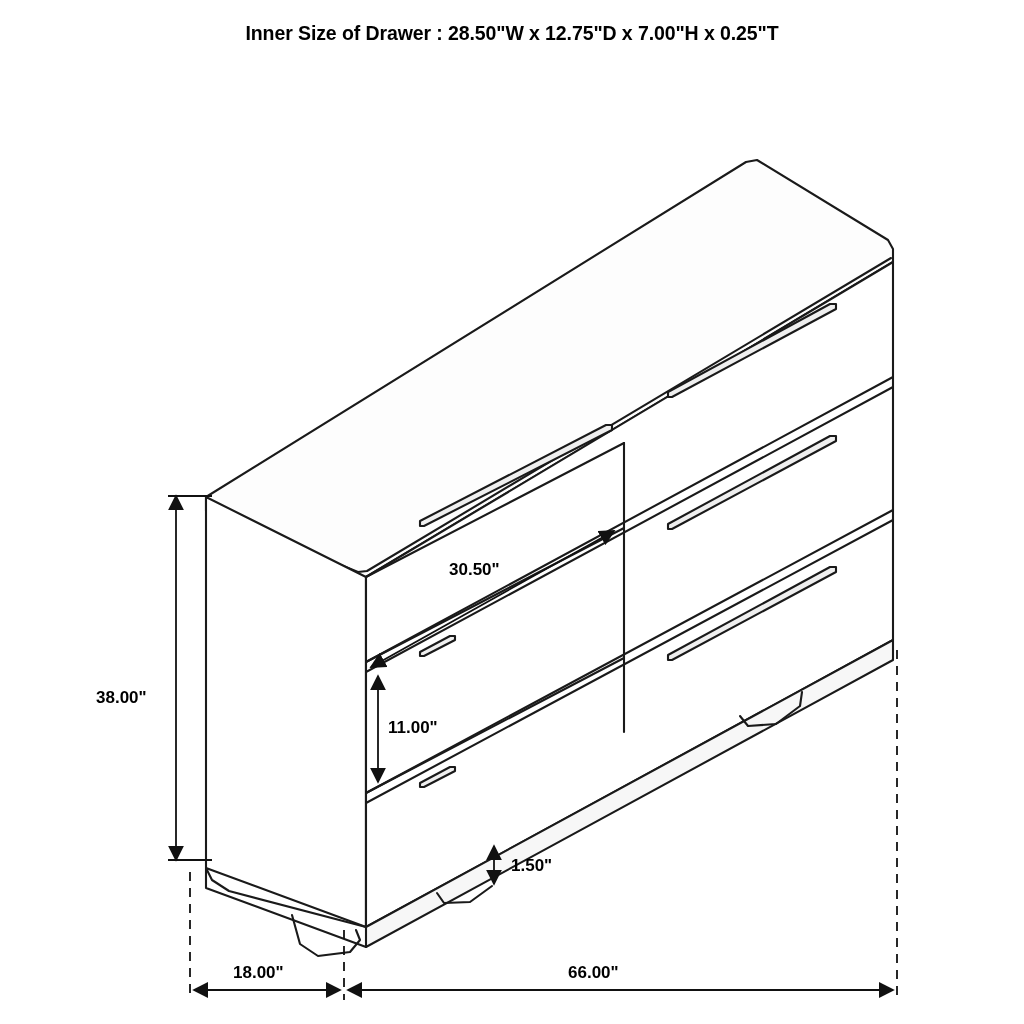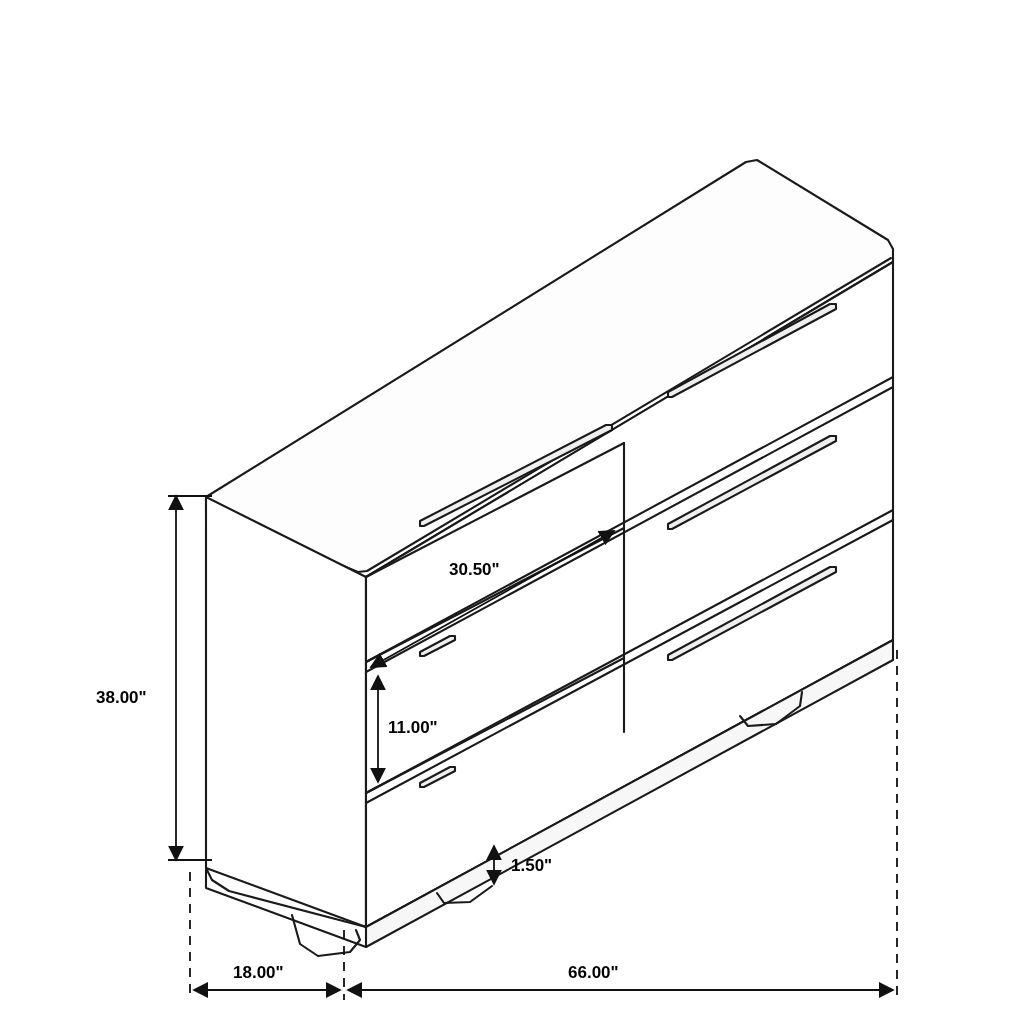--- a/index.html
+++ b/index.html
@@ -50,20 +50,21 @@
   .lbl-width    { left: 568px; top: 963px; }
   .lbl-drawer-w { left: 449px; top: 560px; }
   .lbl-drawer-h { left: 388px; top: 718px; }
   .lbl-base     { left: 511px; top: 856px; }
 </style>
 </head>
 <body>
 
 <div id="stage">
 
+  <div class="title">Inner Size of Drawer : 28.50"W x 12.75"D x 7.00"H x 0.25"T</div>
 
   <svg class="drawing" viewBox="0 0 1024 1024">
     <defs>
       <marker id="arrHead" markerWidth="9" markerHeight="9" refX="8" refY="4.5" orient="auto">
         <path d="M0,0 L9,4.5 L0,9 z" fill="#111"></path>
       </marker>
       <marker id="arrTail" markerWidth="9" markerHeight="9" refX="1" refY="4.5" orient="auto">
         <path d="M9,0 L0,4.5 L9,9 z" fill="#111"></path>
       </marker>
     </defs>

